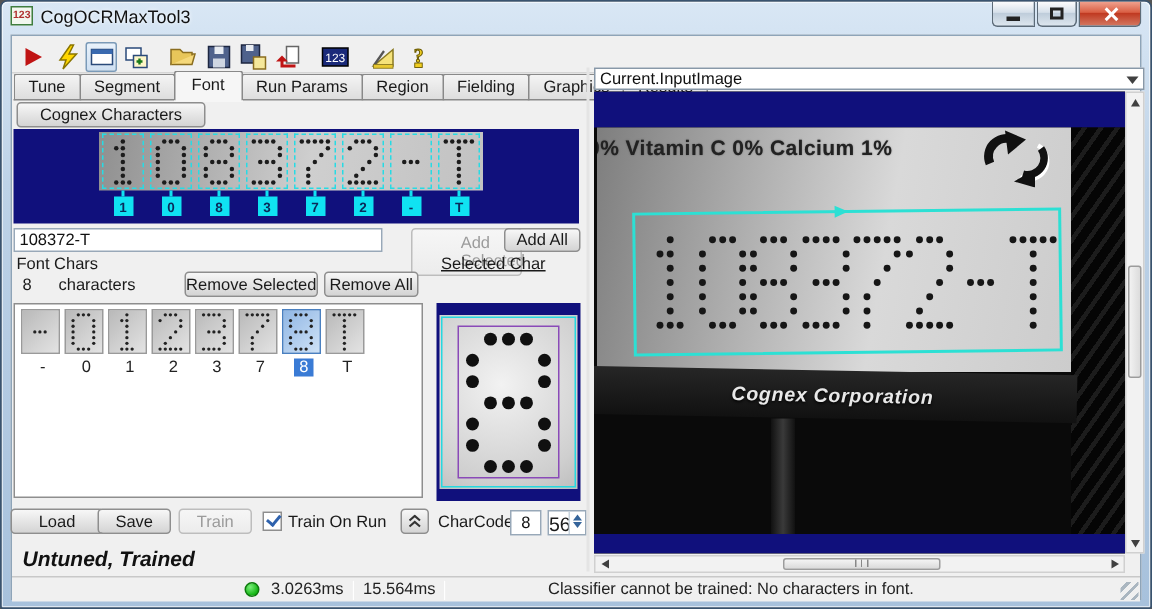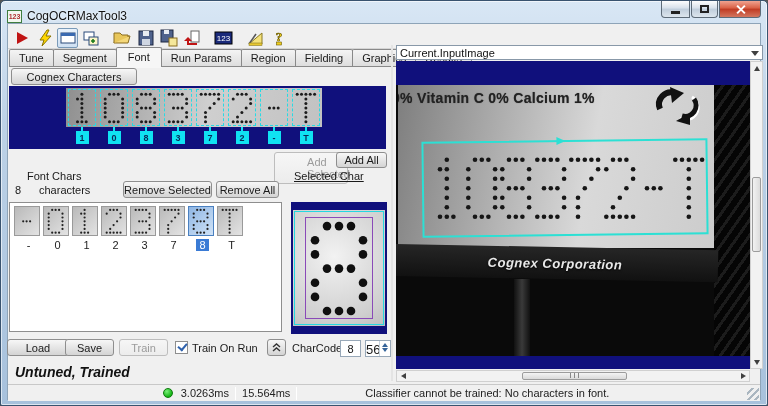--- a/index.html
+++ b/index.html
@@ -3,21 +3,21 @@
 <meta charset="utf-8">
 <style>
   * { margin:0; padding:0; box-sizing:border-box; }
   html,body { background:#555; font-family:"Liberation Sans", sans-serif; }
   .win { position:relative; width:768px; height:406px;
          background:linear-gradient(180deg,#d9e7f5 0%,#bdd2e7 30%,#a7c1dc 100%);
          border:1px solid #39536f; border-radius:5px 5px 2px 2px; overflow:hidden;
          box-shadow:inset 0 0 0 1px rgba(255,255,255,.6); font-size:11px; color:#1a1a1a; }
 
   
-  .titlebar { position:absolute; left:6px; top:3px; right:4px; height:19px; display:flex; align-items:flex-end; }
+  .titlebar { position:absolute; left:6px; top:3px; right:4px; height:19px; display:flex; align-items:flex-start; }
   .title-icon { width:15px; height:13px; background:#f2f7ef; border:1px solid #3f7d3f; color:#b03030;
                 font-size:7px; font-weight:bold; display:flex; align-items:center; justify-content:center; margin-right:5px; }
   .title-text { font-size:12px; color:#111; text-shadow:0 0 3px #fff; }
   .win-btns { position:absolute; right:2px; top:-3px; display:flex; }
   .wbtn { height:17px; border:1px solid #5d6b78; border-top:none; display:flex; align-items:center; justify-content:center;
           background:linear-gradient(180deg,#fdfdfd,#d6e0ea 45%,#bfcddb 50%,#dde6ee); border-radius:0 0 4px 4px; margin-left:1px; }
   .wbtn.min { width:29px; border-radius:0 0 0 4px;}
   .wbtn.max { width:27px; }
   .wbtn.close { width:42px; background:linear-gradient(180deg,#f0a390,#d95f44 45%,#c03a22 50%,#d3765f); border-radius:0 0 4px 0; }
   .glyph-min { width:9px; height:3px; background:#222; margin-top:6px; }
@@ -441,24 +441,25 @@
           <div class="chip-stem"></div>
           <div class="chip">-</div>
         </div>
         <div class="chip-cell">
           <div class="chip-stem"></div>
           <div class="chip">T</div>
         </div>
       </div>
   </div>
 
+  <div class="field" style="left:8px; top:151px; width:246px; height:16px;">108372-T</div>
   <div class="btn disabled" style="left:273px; top:151px; width:74px; height:32px;padding-left:35px;">Add Selected</div>
   <div class="btn" style="left:335px; top:151px; width:51px; height:16px;">Add All</div>
 
-  <div class="lbl" style="left:26px; top:169px;">Font Chars</div>
+  <div class="lbl" style="left:10px; top:169px;">Font Chars</div>
   <div class="lbl" style="left:293px; top:169px;text-decoration:underline;">Selected Char</div>
 
   <div class="lbl" style="left:14px; top:183px;">8</div>
   <div class="lbl" style="left:38px; top:183px;">characters</div>
   <div class="btn" style="left:122px; top:180px; width:89px; height:17px;">Remove Selected</div>
   <div class="btn" style="left:215px; top:180px; width:63px; height:17px;">Remove All</div>
 
 
   <div class="listbox">
     <div class="thumbrow" id="thumbrow">

